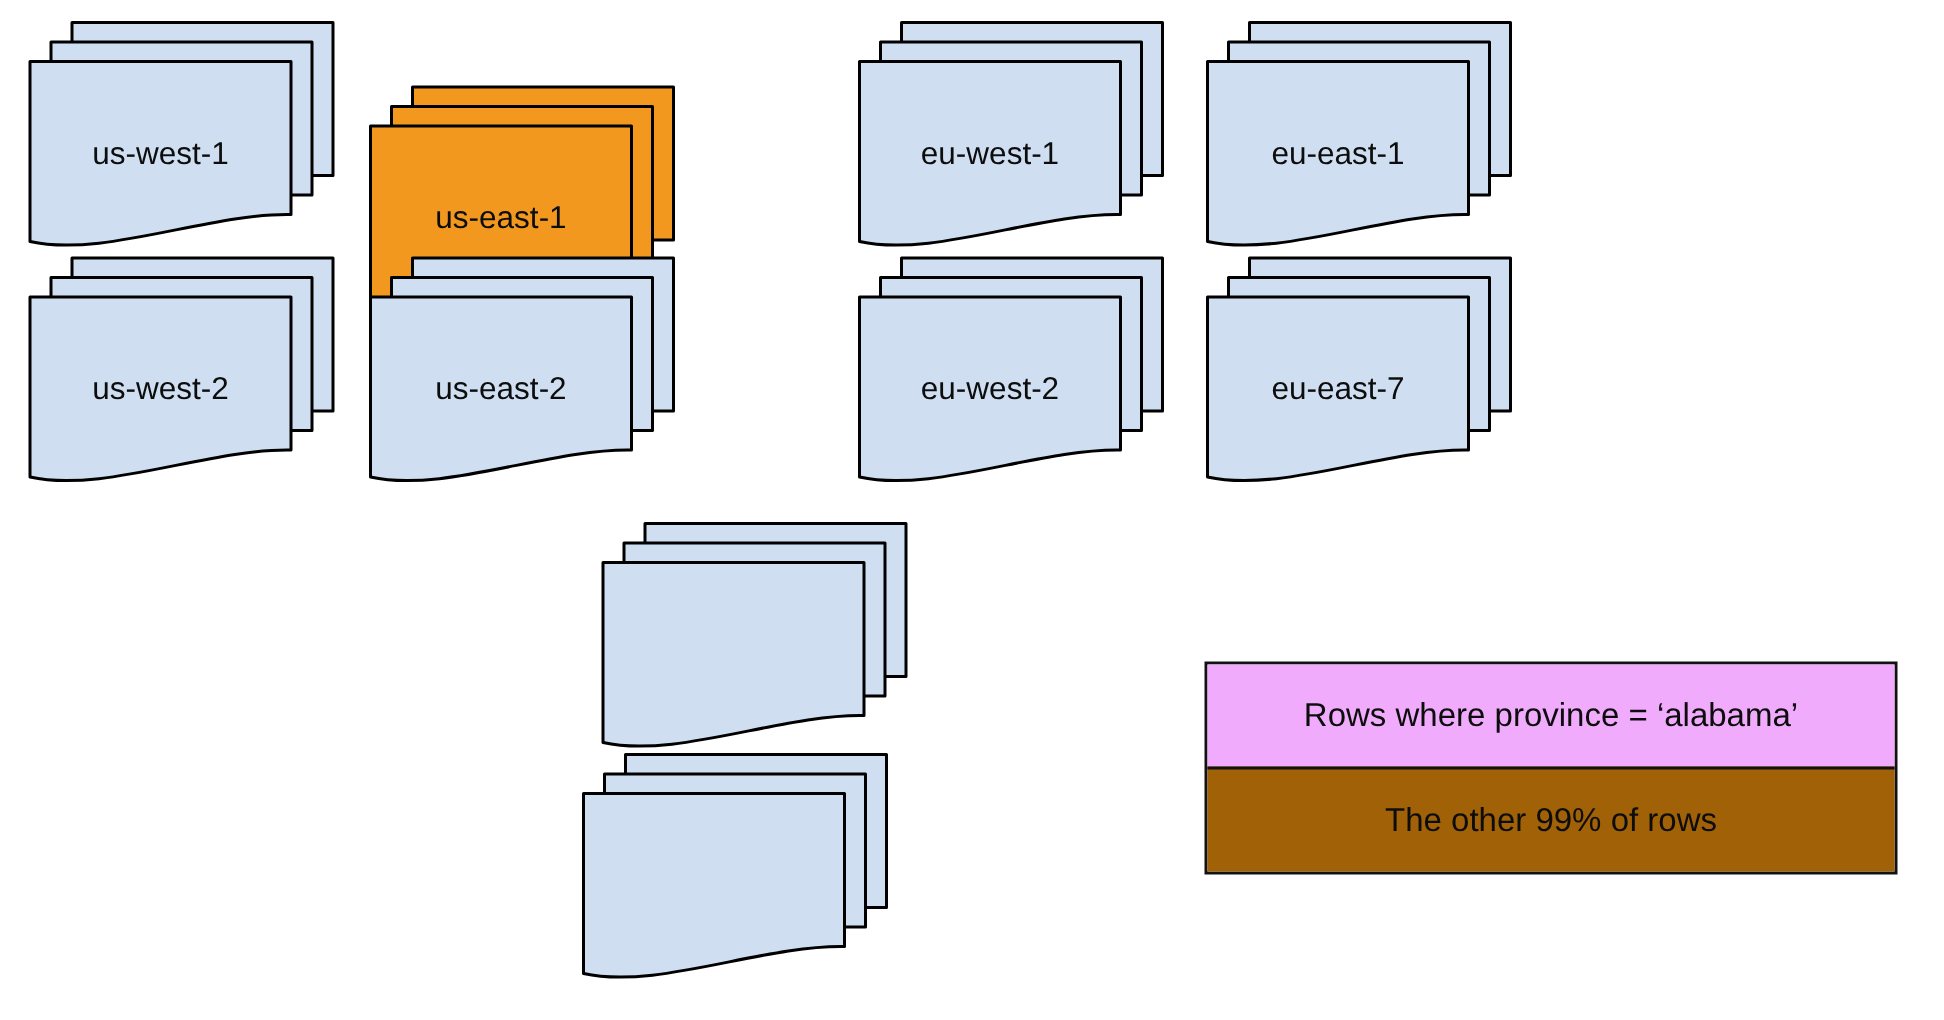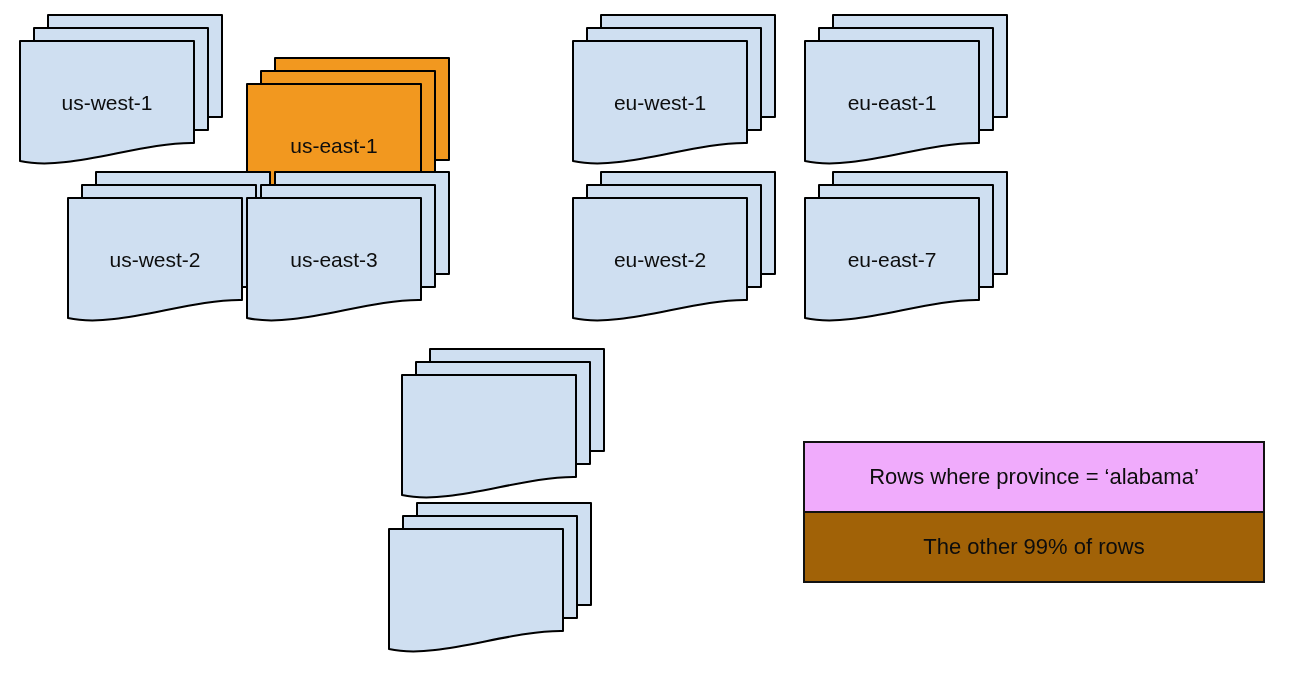--- a/index.html
+++ b/index.html
@@ -98,35 +98,35 @@
     <div class="stack-label">eu-west-1</div>
   </div>
       <div class="stack" style="left: 804px; top: 14px;">
     <svg width="206" height="158" viewBox="0 0 206 158">
       <rect class="page p-back" x="29" y="1" width="174" height="102" fill="#cfdff1" stroke="#000000"></rect>
       <rect class="page p-mid" x="15" y="14" width="174" height="102" fill="#cfdff1" stroke="#000000"></rect>
       <path class="page p-front" d="M 1,27 L 175,27 L 175,129 C 120,128 50,158 1,147 Z" fill="#cfdff1" stroke="#000000"></path>
     </svg>
     <div class="stack-label">eu-east-1</div>
   </div>
-      <div class="stack" style="left: 19px; top: 171px; margin-left: 48px;">
+      <div class="stack" style="left: 19px; top: 171px;">
     <svg width="206" height="158" viewBox="0 0 206 158">
       <rect class="page p-back" x="29" y="1" width="174" height="102" fill="#cfdff1" stroke="#000000"></rect>
       <rect class="page p-mid" x="15" y="14" width="174" height="102" fill="#cfdff1" stroke="#000000"></rect>
       <path class="page p-front" d="M 1,27 L 175,27 L 175,129 C 120,128 50,158 1,147 Z" fill="#cfdff1" stroke="#000000"></path>
     </svg>
     <div class="stack-label">us-west-2</div>
   </div>
       <div class="stack" style="left: 246px; top: 171px;">
     <svg width="206" height="158" viewBox="0 0 206 158">
       <rect class="page p-back" x="29" y="1" width="174" height="102" fill="#cfdff1" stroke="#000000"></rect>
       <rect class="page p-mid" x="15" y="14" width="174" height="102" fill="#cfdff1" stroke="#000000"></rect>
       <path class="page p-front" d="M 1,27 L 175,27 L 175,129 C 120,128 50,158 1,147 Z" fill="#cfdff1" stroke="#000000"></path>
     </svg>
-    <div class="stack-label">us-east-3</div>
+    <div class="stack-label">us-east-2</div>
   </div>
       <div class="stack" style="left: 572px; top: 171px;">
     <svg width="206" height="158" viewBox="0 0 206 158">
       <rect class="page p-back" x="29" y="1" width="174" height="102" fill="#cfdff1" stroke="#000000"></rect>
       <rect class="page p-mid" x="15" y="14" width="174" height="102" fill="#cfdff1" stroke="#000000"></rect>
       <path class="page p-front" d="M 1,27 L 175,27 L 175,129 C 120,128 50,158 1,147 Z" fill="#cfdff1" stroke="#000000"></path>
     </svg>
     <div class="stack-label">eu-west-2</div>
   </div>
       <div class="stack" style="left: 804px; top: 171px;">

